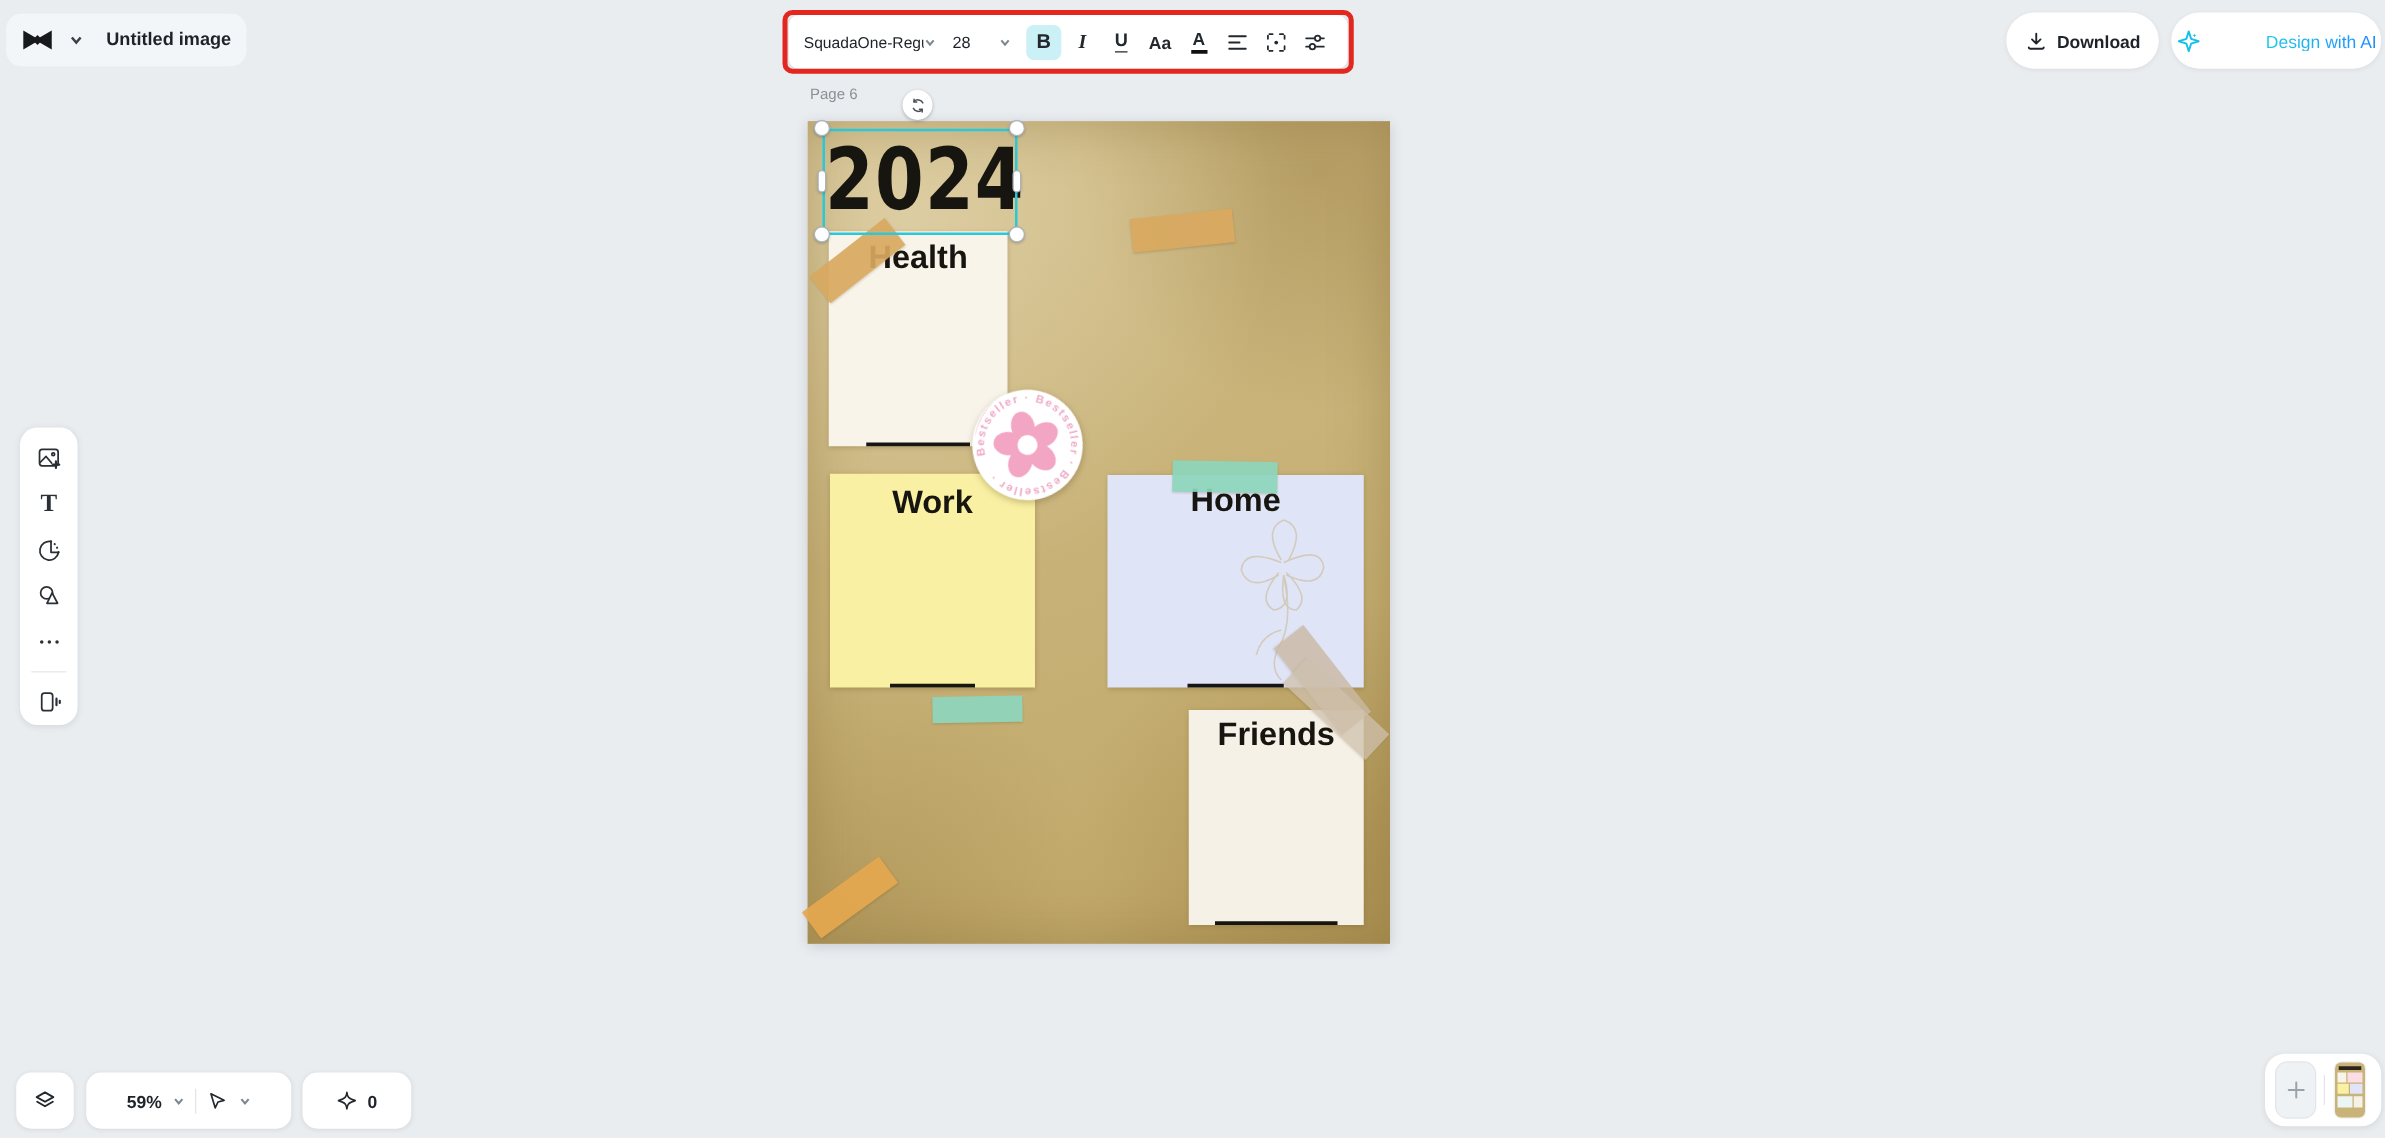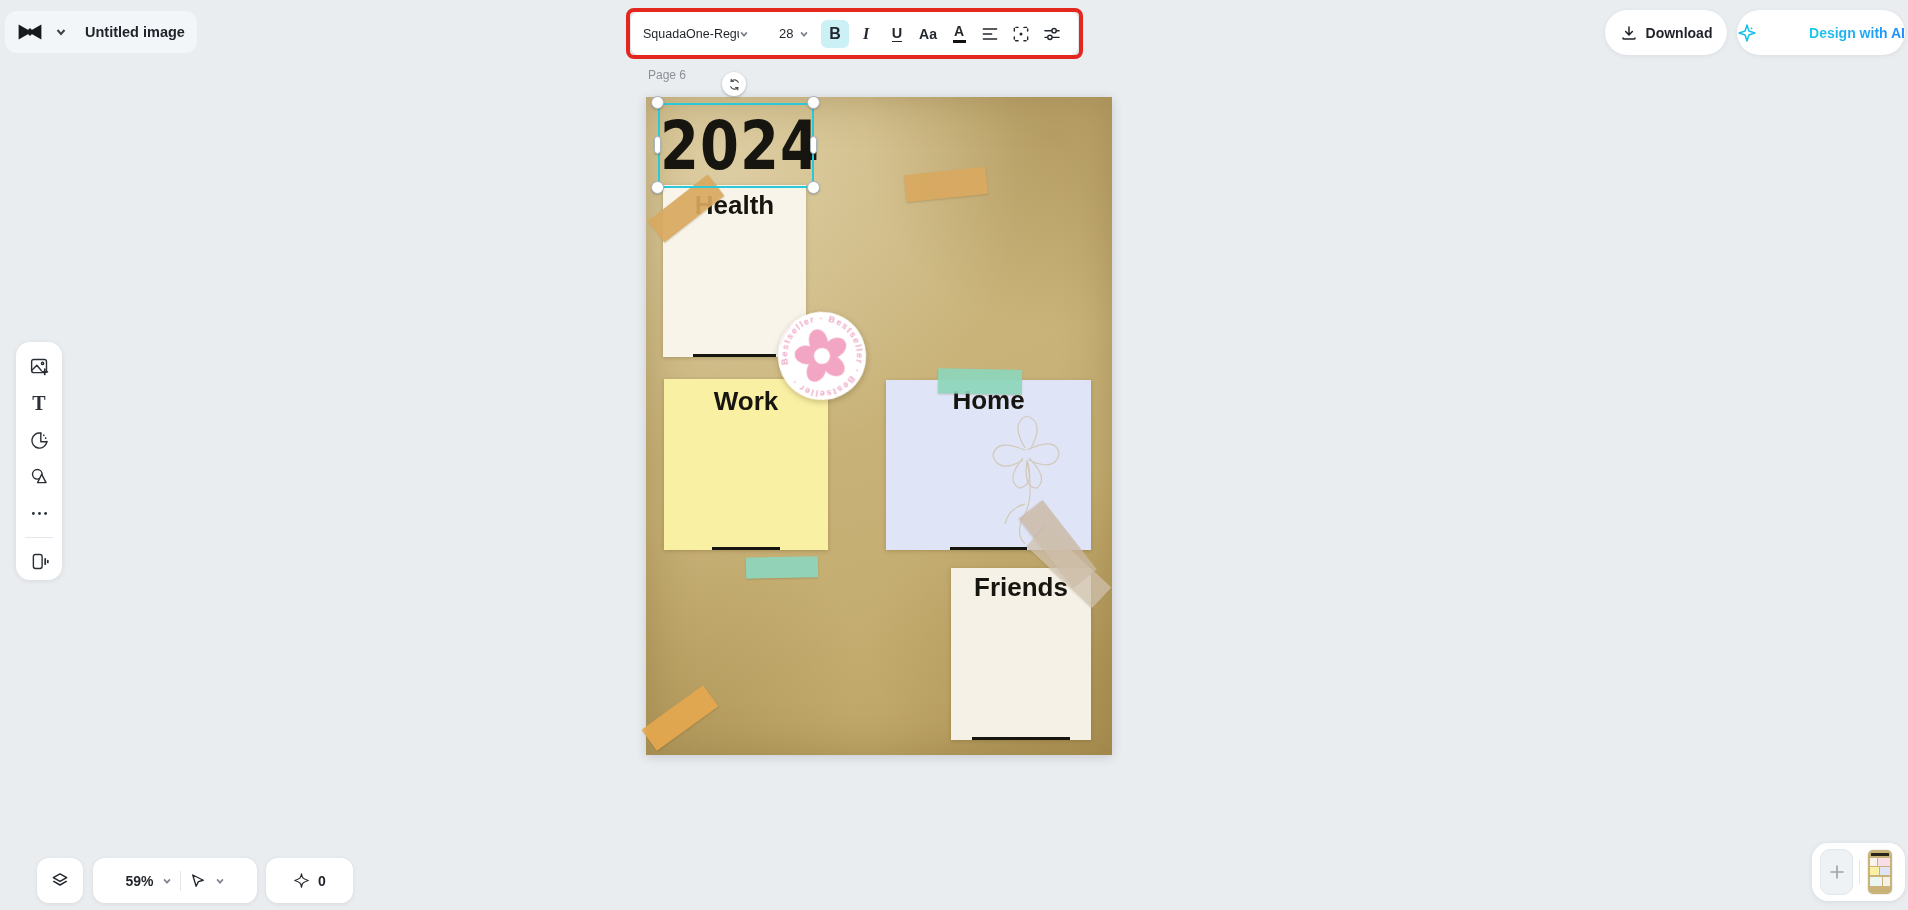--- a/index.html
+++ b/index.html
@@ -15,21 +15,21 @@
   .chev-sm { width:10px; height:10px; stroke:#7d858d; stroke-width:2; fill:none; }
 
   .annot-box { left:626px; top:8px; width:457px; height:51px; border:4px solid #e3261e;
                border-radius:8px; z-index:40; pointer-events:none; }
   .toolbar { left:631px; top:12px; width:447px; height:43px; background:#ffffff;
              border-radius:8px; box-shadow:0 1px 4px rgba(25,35,45,.10);
              display:flex; align-items:center; padding:0 12px; z-index:30; }
   .font-select { width:112px; display:flex; align-items:center; justify-content:space-between;
                  font-size:12.5px; cursor:pointer; }
   .font-name { white-space:nowrap; overflow:hidden; max-width:96px; }
-  .size-select { width:52px; margin-left:30px; display:flex; align-items:center;
+  .size-select { width:52px; margin-left:13px; display:flex; align-items:center;
                  justify-content:space-between; font-size:13px; cursor:pointer; }
   .tb-group { display:flex; align-items:center; margin-left:12px; gap:3px; }
   .tb-btn { width:28px; height:28px; border-radius:6px; display:flex; align-items:center;
             justify-content:center; cursor:pointer; color:#23282e; }
   .tb-btn.active { background:#cbf0f6; }
   .b-glyph { font-weight:bold; font-size:16px; }
   .i-glyph { font-family:"Liberation Serif",serif; font-style:italic; font-size:16px; font-weight:bold; }
   .u-glyph { font-size:14.5px; font-weight:bold; border-bottom:1.5px solid #23282e; line-height:15px; }
   .aa-glyph { font-size:14px; font-weight:bold; }
   .a-color { display:flex; flex-direction:column; align-items:center; }
@@ -37,21 +37,21 @@
   .a-color .bar { width:13px; height:3px; background:#111; margin-top:2px; }
   .tb-icon { width:20px; height:20px; stroke:#23282e; fill:none; stroke-width:1.7;
              stroke-linecap:round; stroke-linejoin:round; }
 
   .btn-pill { height:45px; border-radius:23px; background:#fff; display:flex; align-items:center;
               justify-content:center; gap:8px; box-shadow:0 1px 4px rgba(25,35,45,.08);
               font-size:14px; font-weight:bold; cursor:pointer; }
   .download-btn { left:1605px; top:10px; width:122px; }
   .ai-btn { left:1737px; top:10px; width:168px; }
   .ai-text { background:linear-gradient(90deg,#1ec9e8,#1e8bff);
-             -webkit-background-clip:text; background-clip:text; color:transparent; font-weight:bold;margin-left:44px; }
+             -webkit-background-clip:text; background-clip:text; color:transparent; font-weight:normal;margin-left:44px; }
 
   
   .side-tools { left:16px; top:342px; width:46px; height:238px; background:#fff; border-radius:14px;
                 box-shadow:0 1px 5px rgba(25,35,45,.10); display:flex; flex-direction:column;
                 align-items:center; padding-top:6px; z-index:20; }
   .side-slot { width:46px; height:37px; display:flex; align-items:center; justify-content:center; cursor:pointer; }
   .side-icon { width:21px; height:21px; stroke:#2a2f36; fill:none; stroke-width:1.6;
                stroke-linecap:round; stroke-linejoin:round; }
   .side-T { font-family:"Liberation Serif",serif; font-size:20px; font-weight:bold; color:#2a2f36; line-height:20px; }
   .side-divider { width:28px; height:1px; background:#e4e8ec; margin:5px 0; }
@@ -88,21 +88,21 @@
   .rotate-handle { left:722px; top:72px; width:24px; height:24px; border-radius:50%; background:#fff;
                    box-shadow:0 1px 3px rgba(30,40,50,.3); display:flex; align-items:center;
                    justify-content:center; z-index:12; cursor:pointer; }
 
   .sticker { position:absolute; left:129px; top:212px; width:94px; height:94px; z-index:8;
              transform:rotate(-14deg); filter:drop-shadow(0 2px 3px rgba(95,75,30,.35)); cursor:pointer; }
   .flower-sketch { position:absolute; right:6px; top:28px; opacity:.55; z-index:1; }
 
   
   .foot-btn { height:45px; background:#fff; border-radius:12px; box-shadow:0 1px 4px rgba(25,35,45,.09);
-              display:flex; align-items:center; justify-content:center; cursor:pointer;margin-left:24px; }
+              display:flex; align-items:center; justify-content:center; cursor:pointer; }
   .layers-btn { left:13px; top:858px; width:46px; }
   .zoom-pill { left:69px; top:858px; width:164px; gap:8px; font-size:14px; font-weight:bold; }
   .v-div { width:1px; height:20px; background:#e2e6ea; }
   .credits-pill { left:242px; top:858px; width:87px; gap:8px; font-size:14px; font-weight:bold; }
 
   .pages-box { left:1812px; top:843px; width:93px; height:58px; background:#fff; border-radius:16px;
                box-shadow:0 1px 5px rgba(25,35,45,.10); z-index:20; }
   .add-page { position:absolute; left:8px; top:6px; width:33px; height:46px; border-radius:10px;
               background:#eff2f5; border:1px solid #e2e6ea; display:flex; align-items:center;
               justify-content:center; cursor:pointer; }

